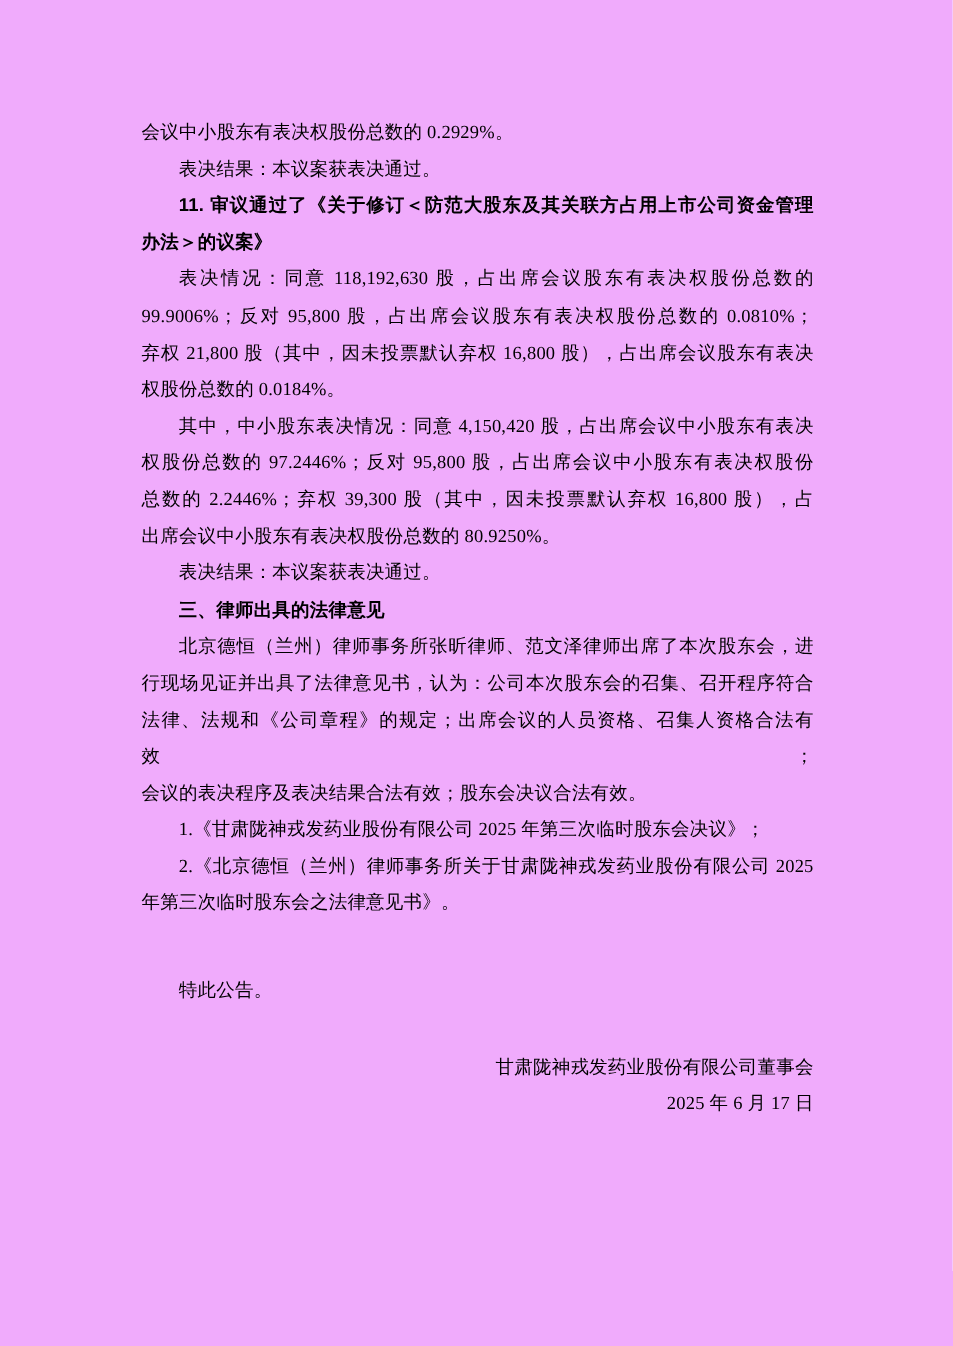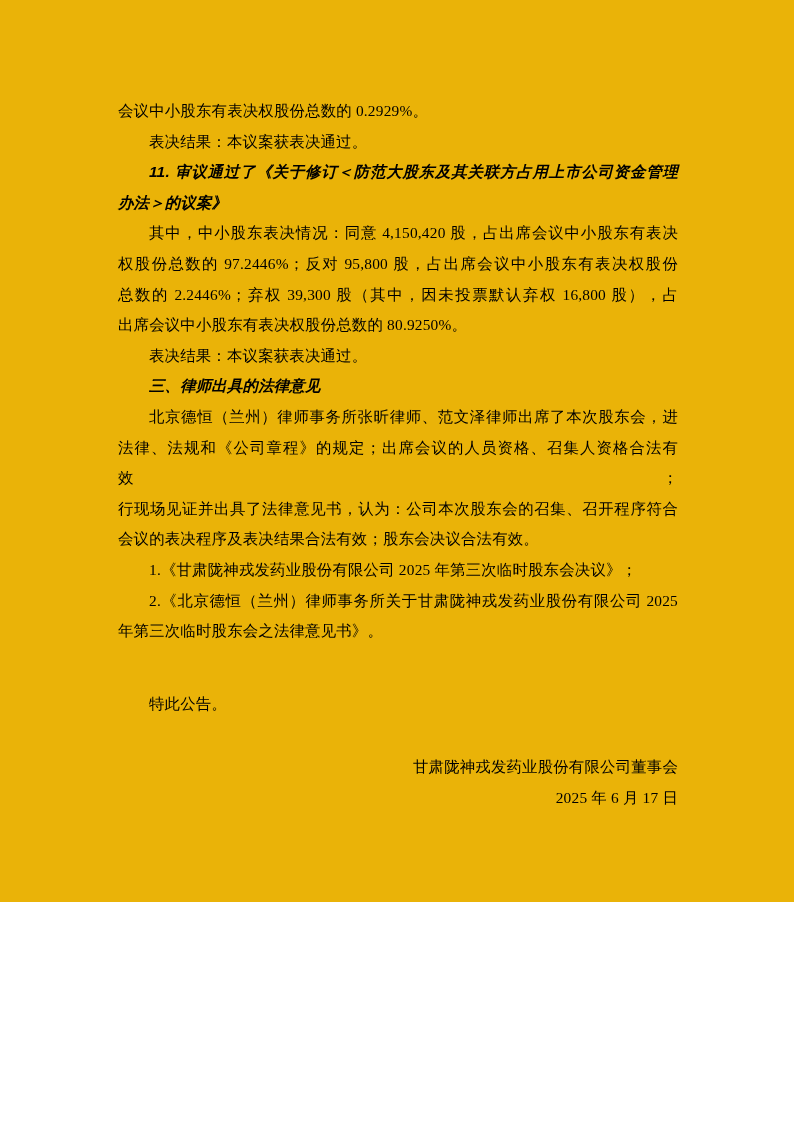--- a/index.html
+++ b/index.html
@@ -3,22 +3,22 @@
 <meta charset="utf-8">
 <style>
   html, body {
     margin: 0;
     padding: 0;
     background: #ffffff;
   }
   .page {
     position: relative;
     width: 794px;
-    height: 902px;
-    background: #eab308;
+    height: 1122px;
+    background: #f0abfc;
     color: #000000;
     overflow: hidden;
     font-family: "Liberation Serif", "DejaVu Serif", serif;
   }
   .content {
     position: absolute;
     left: 118px;
     top: 96px;
     width: 560px;
   }
@@ -34,21 +34,20 @@
   .line.fill {
     text-align: justify;
     text-align-last: justify;
   }
   
   .line.indent { text-indent: 31px; }
   .para.heading .line {
     font-weight: 700;
     font-family: "Liberation Sans", "DejaVu Sans", sans-serif;
     letter-spacing: 0.2px;
-    font-style: italic;
   }
   .closing {
     margin-top: 42px;
   }
   .signature {
     width: fit-content;
     margin-left: auto;
     margin-top: 33px;
     text-align: center;
   }
@@ -65,35 +64,41 @@
           <div class="line">会议中小股东有表决权股份总数的 0.2929%。</div>
         </div>
         <div class="para body">
           <div class="line indent">表决结果：本议案获表决通过。</div>
         </div>
         <div class="para heading">
           <div class="line fill indent">11. 审议通过了《关于修订＜防范大股东及其关联方占用上市公司资金管理</div>
           <div class="line">办法＞的议案》</div>
         </div>
         <div class="para body">
+          <div class="line fill indent">表决情况：同意 118,192,630 股，占出席会议股东有表决权股份总数的</div>
+          <div class="line fill">99.9006%；反对 95,800 股，占出席会议股东有表决权股份总数的 0.0810%；</div>
+          <div class="line fill">弃权 21,800 股（其中，因未投票默认弃权 16,800 股），占出席会议股东有表决</div>
+          <div class="line">权股份总数的 0.0184%。</div>
+        </div>
+        <div class="para body">
           <div class="line fill indent">其中，中小股东表决情况：同意 4,150,420 股，占出席会议中小股东有表决</div>
           <div class="line fill">权股份总数的 97.2446%；反对 95,800 股，占出席会议中小股东有表决权股份</div>
           <div class="line fill">总数的 2.2446%；弃权 39,300 股（其中，因未投票默认弃权 16,800 股），占</div>
           <div class="line">出席会议中小股东有表决权股份总数的 80.9250%。</div>
         </div>
         <div class="para body">
           <div class="line indent">表决结果：本议案获表决通过。</div>
         </div>
         <div class="para heading">
           <div class="line indent">三、律师出具的法律意见</div>
         </div>
         <div class="para body">
           <div class="line fill indent">北京德恒（兰州）律师事务所张昕律师、范文泽律师出席了本次股东会，进</div>
+          <div class="line fill">行现场见证并出具了法律意见书，认为：公司本次股东会的召集、召开程序符合</div>
           <div class="line fill">法律、法规和《公司章程》的规定；出席会议的人员资格、召集人资格合法有效；</div>
-          <div class="line fill">行现场见证并出具了法律意见书，认为：公司本次股东会的召集、召开程序符合</div>
           <div class="line">会议的表决程序及表决结果合法有效；股东会决议合法有效。</div>
         </div>
         <div class="para body">
           <div class="line indent">1.《甘肃陇神戎发药业股份有限公司 2025 年第三次临时股东会决议》；</div>
         </div>
         <div class="para body">
           <div class="line fill indent">2.《北京德恒（兰州）律师事务所关于甘肃陇神戎发药业股份有限公司 2025</div>
           <div class="line">年第三次临时股东会之法律意见书》。</div>
         </div>
       </div>

